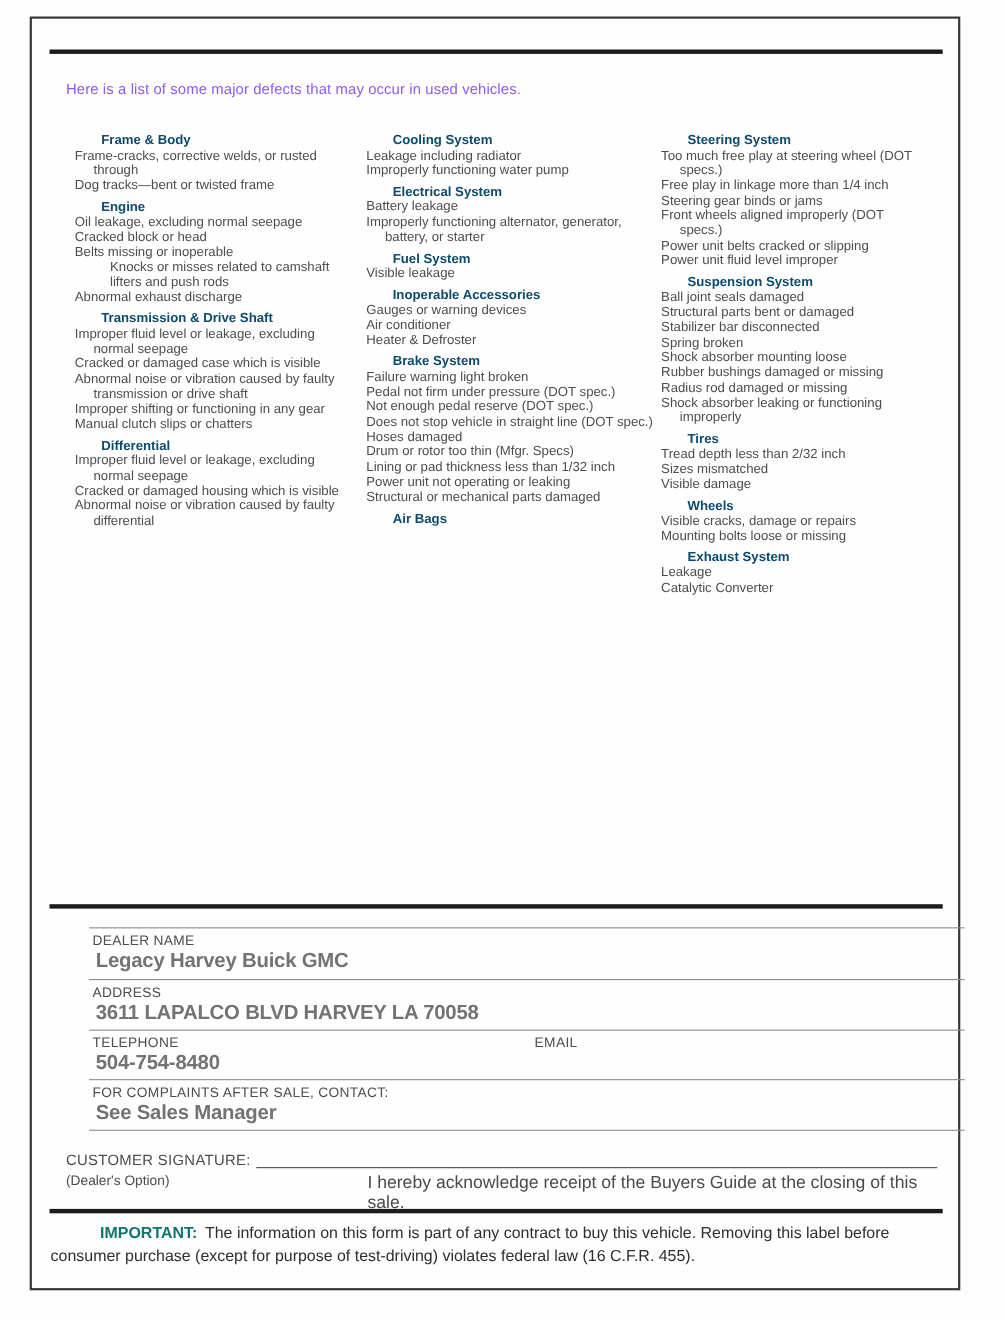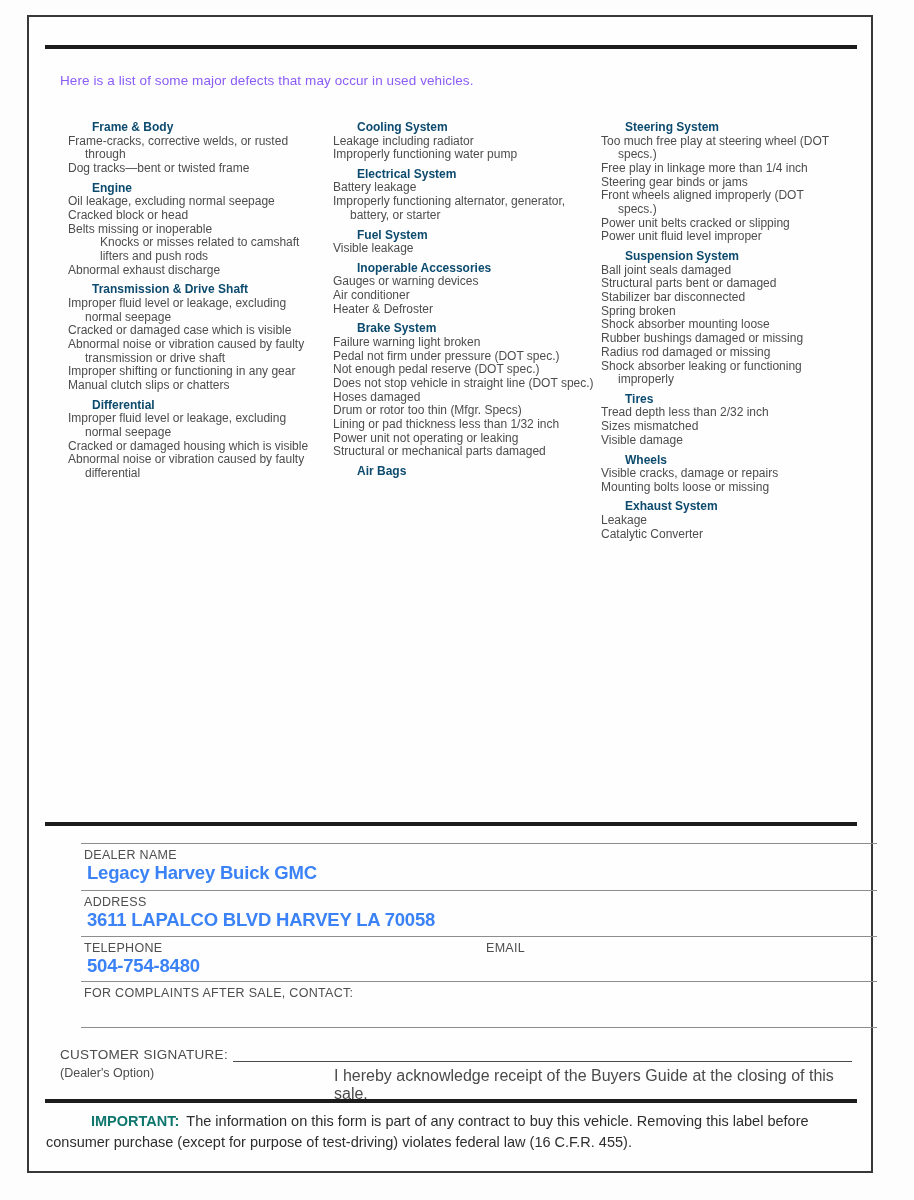--- a/index.html
+++ b/index.html
@@ -51,21 +51,21 @@
   .row-address   { height:46px; }
   .row-telephone { height:45px; }
   .row-complaints{ height:46px; }
   .form-label {
     display:block; padding:4px 0 0 3px;
     font-size:12.5px; color:#4e4e4e; letter-spacing:0.3px;
   }
   .form-label.email-label { position:absolute; left:402px; top:0; }
   .form-value {
     display:block; padding-left:6px; margin-top:0px;
-    font-size:18.5px; font-weight:bold; color:#3b82f6; letter-spacing:-0.2px;
+    font-size:18.5px; font-weight:bold; color:#737373; letter-spacing:-0.2px;
   }
 
   
   .signature { position:absolute; left:31px; top:1030px; width:792px; }
   .sig-row { display:flex; align-items:flex-end; }
   .sig-label { font-size:13.5px; color:#4c4c4c; letter-spacing:0.3px; white-space:nowrap; }
   .sig-line { flex:1; border-bottom:1.5px solid #4a4a4a; height:15px; margin-left:5px; }
   .sig-sub { position:relative; margin-top:4px; height:18px; }
   .sig-option { position:absolute; left:0; top:0; font-size:12.5px; color:#4c4c4c; }
   .sig-ack { position:absolute; left:274px; top:1px; font-size:16px; color:#4a4a4a; }
@@ -205,20 +205,21 @@
         <span class="form-label">ADDRESS</span>
         <span class="form-value">3611 LAPALCO BLVD HARVEY LA 70058</span>
       </div>
       <div class="form-row row-telephone">
         <span class="form-label">TELEPHONE</span>
         <span class="form-label email-label">EMAIL</span>
         <span class="form-value">504-754-8480</span>
       </div>
       <div class="form-row row-complaints">
         <span class="form-label">FOR COMPLAINTS AFTER SALE, CONTACT:</span>
+        <span class="form-value">See Sales Manager</span>
       </div>
     </div>
 
     <div class="signature">
       <div class="sig-row">
         <span class="sig-label">CUSTOMER SIGNATURE:</span>
         <span class="sig-line"></span>
       </div>
       <div class="sig-sub">
         <span class="sig-option">(Dealer's Option)</span>

